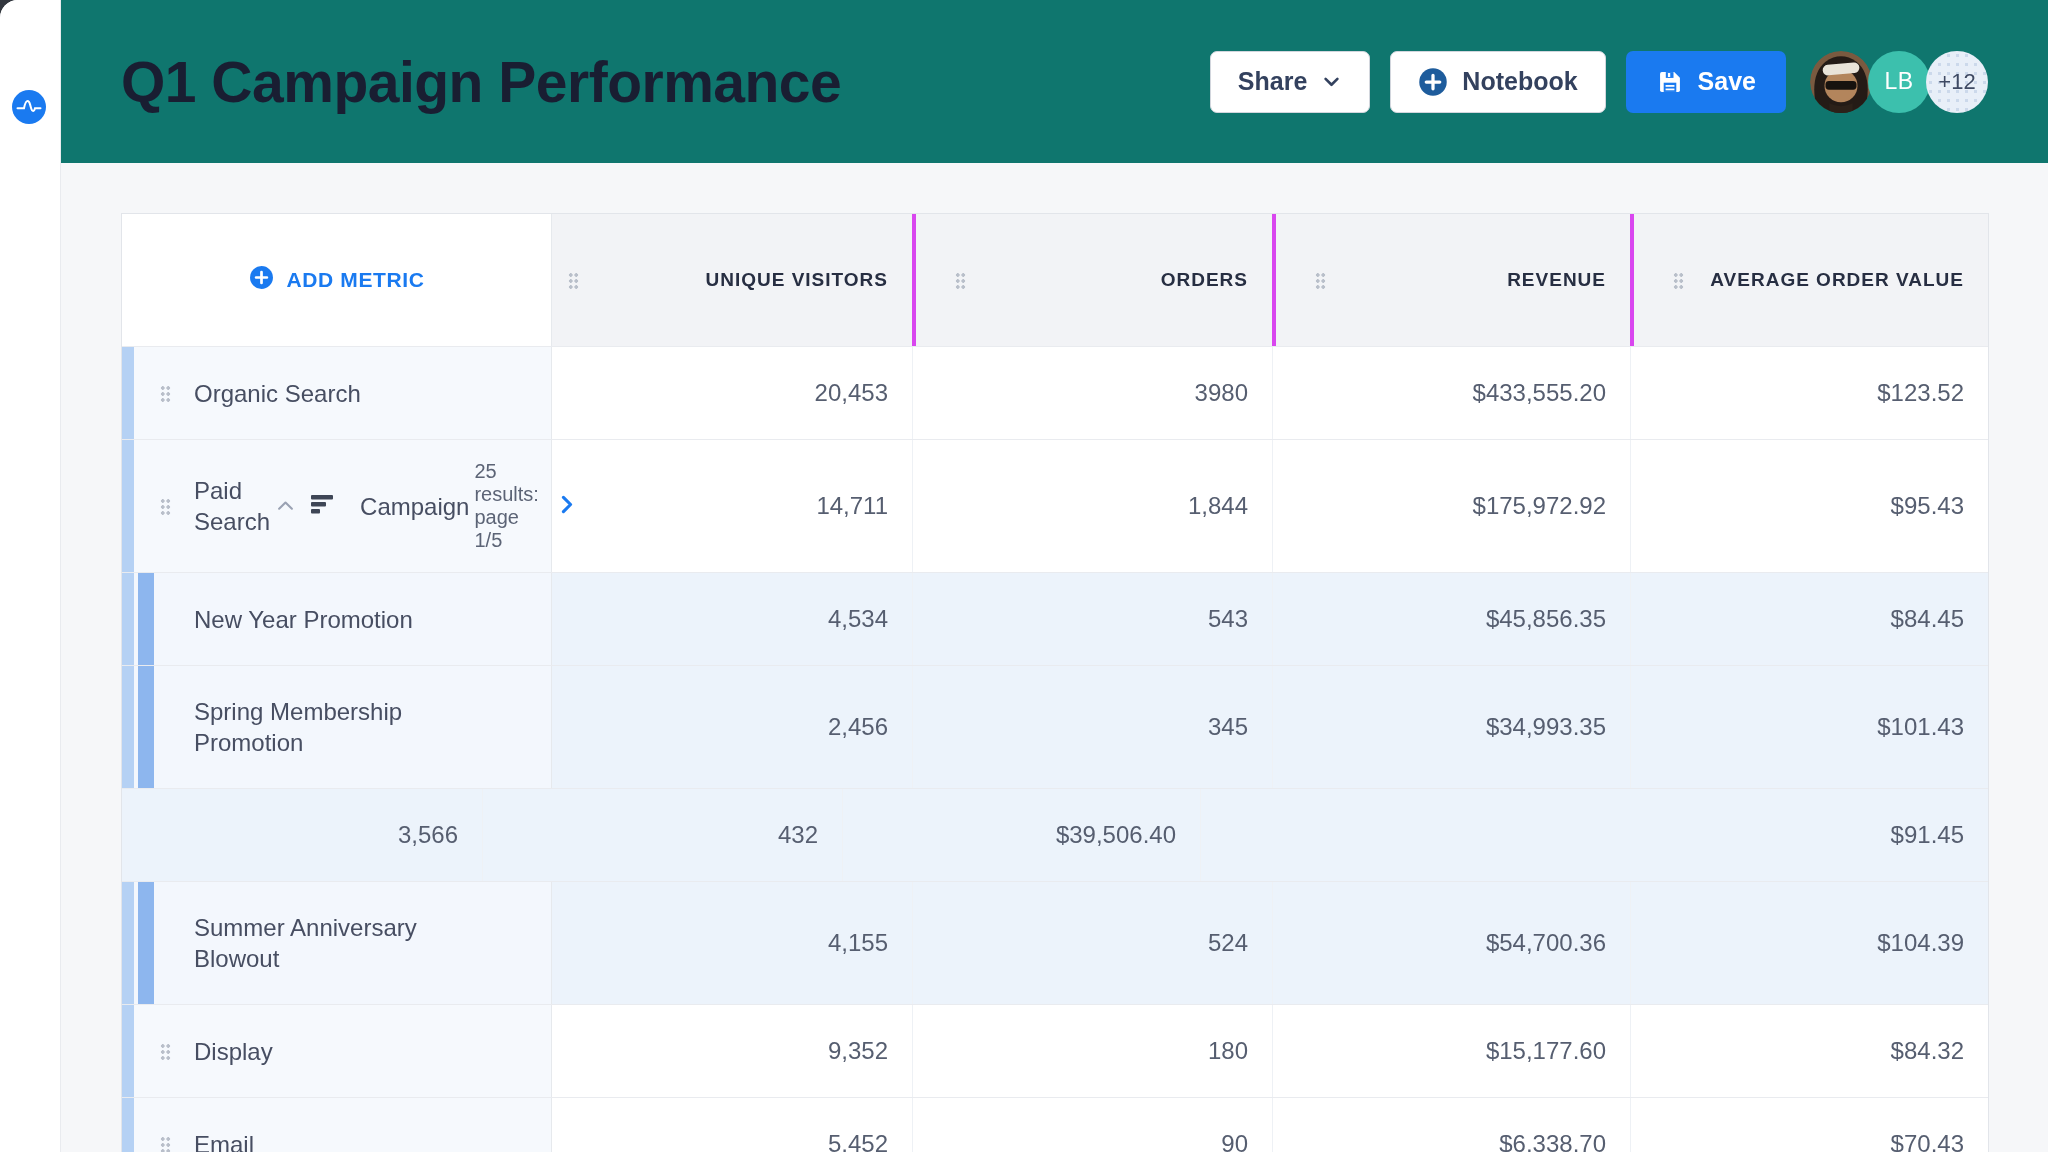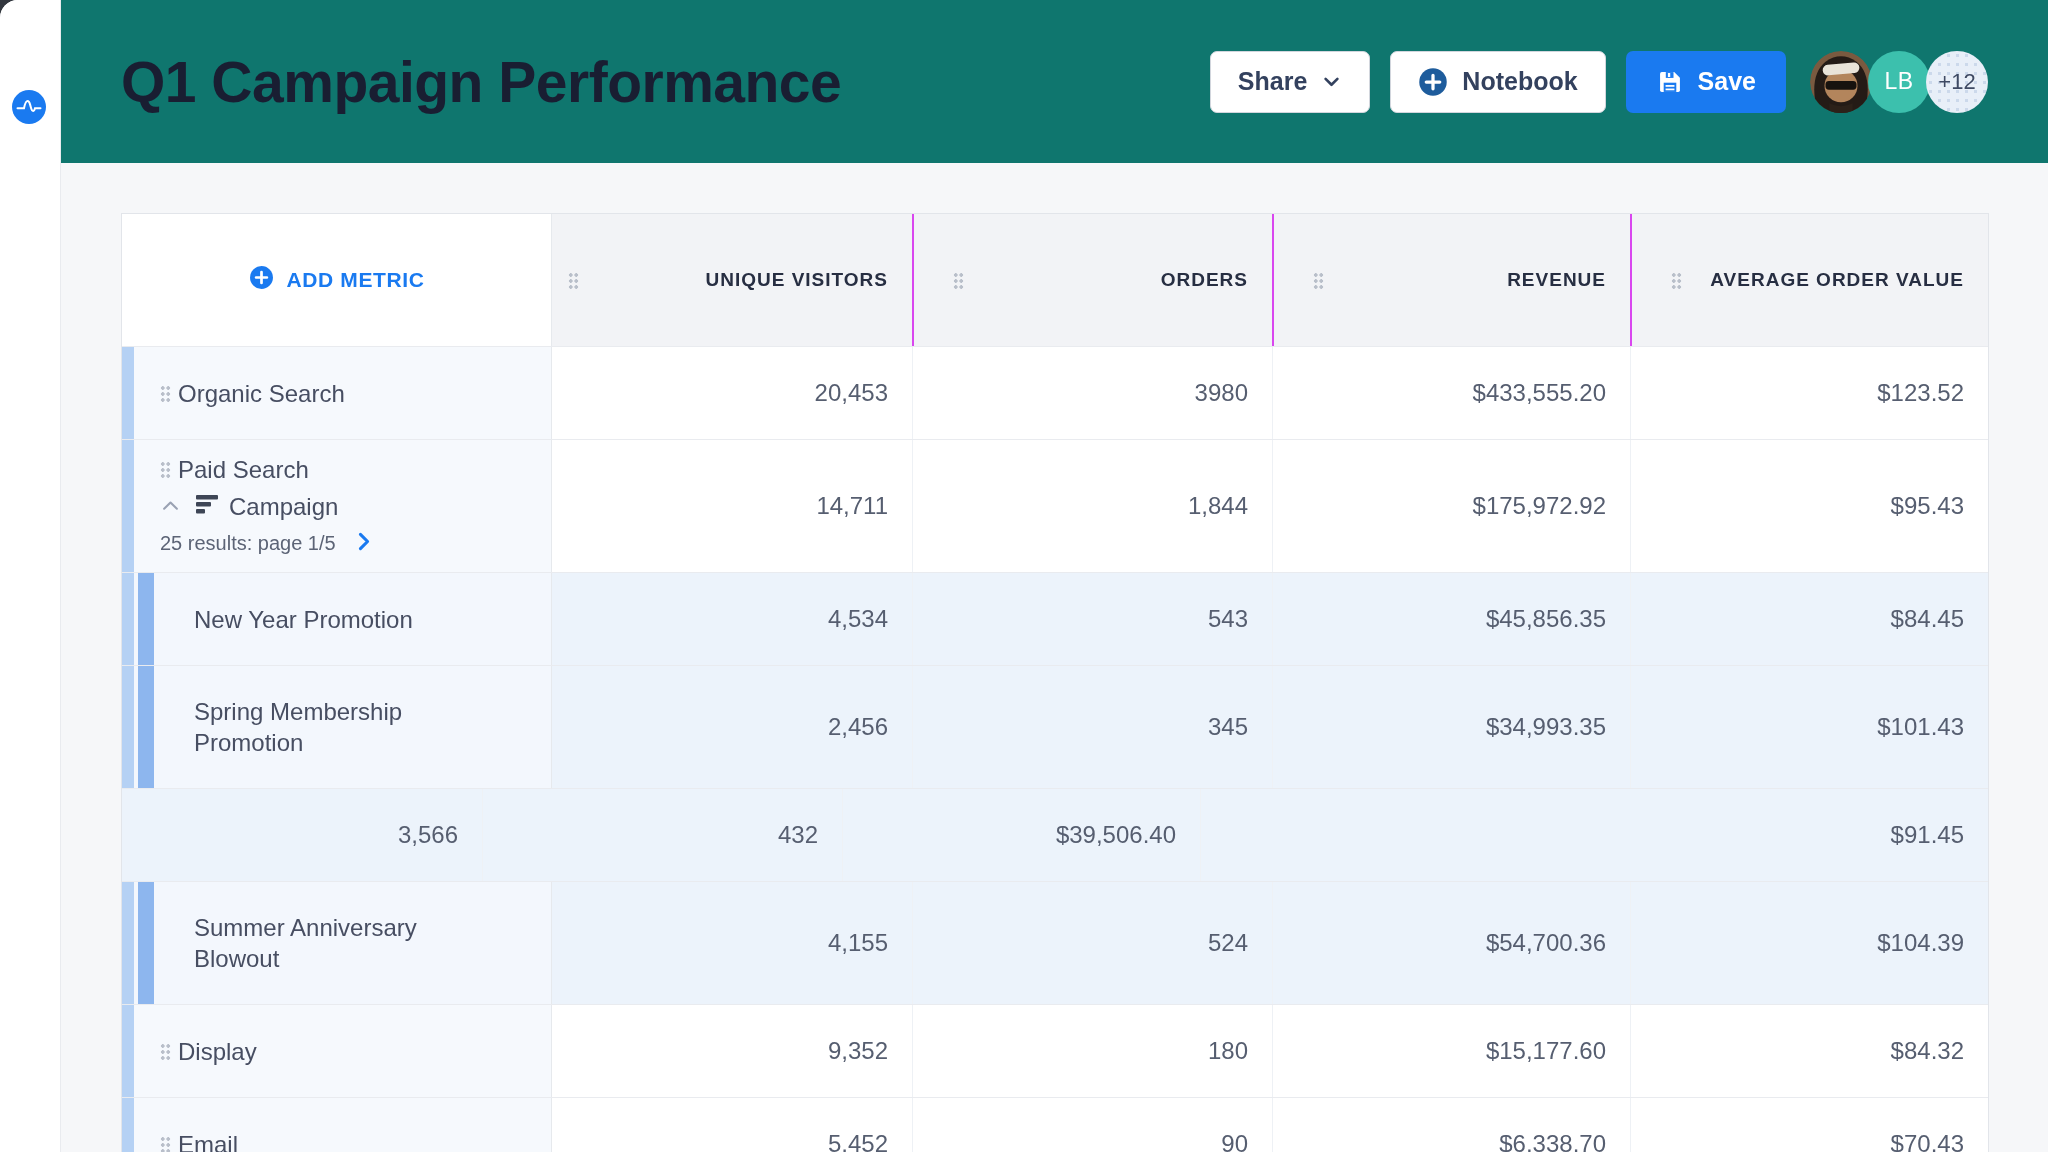--- a/index.html
+++ b/index.html
@@ -42,42 +42,42 @@
   .c0{width:430px;box-sizing:border-box;position:relative;}
   .c{width:360px;box-sizing:border-box;}
   .c.rv{width:358px;}
   .c:last-child{flex:1;}
 
   
   .thead{height:132px;}
   .h0{background:#fff;border-right:1px solid #e6e9ed;display:flex;align-items:center;justify-content:center;}
   .add-metric{display:flex;align-items:center;gap:13px;color:#1a7af0;font-size:21px;font-weight:700;letter-spacing:.6px;cursor:pointer;}
   .hc{background:#f2f3f6;display:flex;align-items:center;padding:0 24px 0 16px;}
-  .hc + .hc{border-left:2px solid #d946ef;padding-left:39px;}
+  .hc + .hc{border-left:4px solid #d946ef;padding-left:39px;}
   .hlabel{flex:1;text-align:right;font-size:19px;font-weight:600;letter-spacing:1px;color:#272e42;}
 
   
   .dots{width:11px;height:17px;flex:0 0 auto;cursor:grab;
         background-image:radial-gradient(#b9bfca 1.7px,rgba(0,0,0,0) 1.9px);background-size:5.5px 6px;}
 
   
   .h92{height:92px;}.h122{height:122px;}.h132{height:132px;}
   .lab{background:#f6f9fd;border-right:1px solid #e6e9ed;display:flex;align-items:center;padding-left:38px;}
   .bar{position:absolute;top:0;bottom:0;left:0;width:12px;background:#b5d1f4;}
   .bar2{left:16px;width:16px;background:#8db6ee;}
   .lab-text{font-size:24px;color:#474e62;line-height:31px;}
-  .prow .lab .lab-text{margin-left:7px;}
+  .prow .lab .lab-text{margin-left:23px;}
   .child .lab{background:#f3f7fd;padding-left:72px;}
   .child .lab .lab-text{max-width:272px;}
   .num{display:flex;align-items:center;justify-content:flex-end;padding-right:24px;font-size:24px;color:#565e70;}
   .num + .num{border-left:1px solid #eef1f5;}
   .child .num{background:#ecf3fb;}
 
   
-  .paid-block{display:flex;flex-direction:column;justify-content:center;gap:5px;}
+  .paid-block{display:flex;flex-direction:row;justify-content:center;gap:5px;}
   .pline{display:flex;align-items:center;height:32px;}
   .pl1 .lab-text{margin-left:23px;}
   .pl2{margin-left:2px;}
   .pl2 .lab-text{margin-left:20px;}
   .pl2 svg{flex:0 0 auto;}
   .seg-icon{margin-left:17px;}
   .sub{font-size:20px;color:#5c6476;}
   .next-chevron{margin-left:22px;cursor:pointer;}
   .caret{cursor:pointer;}
 </style>

